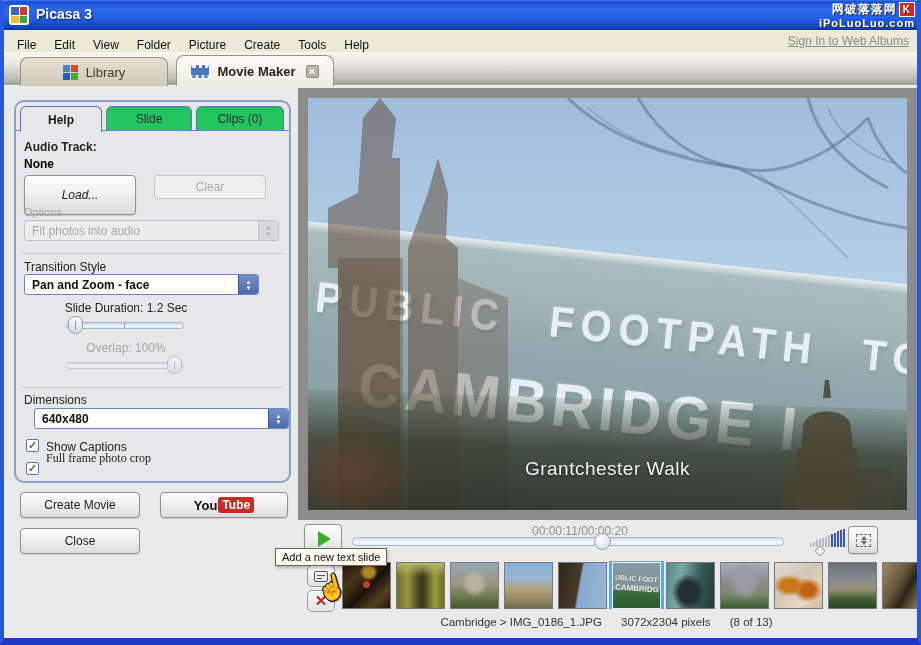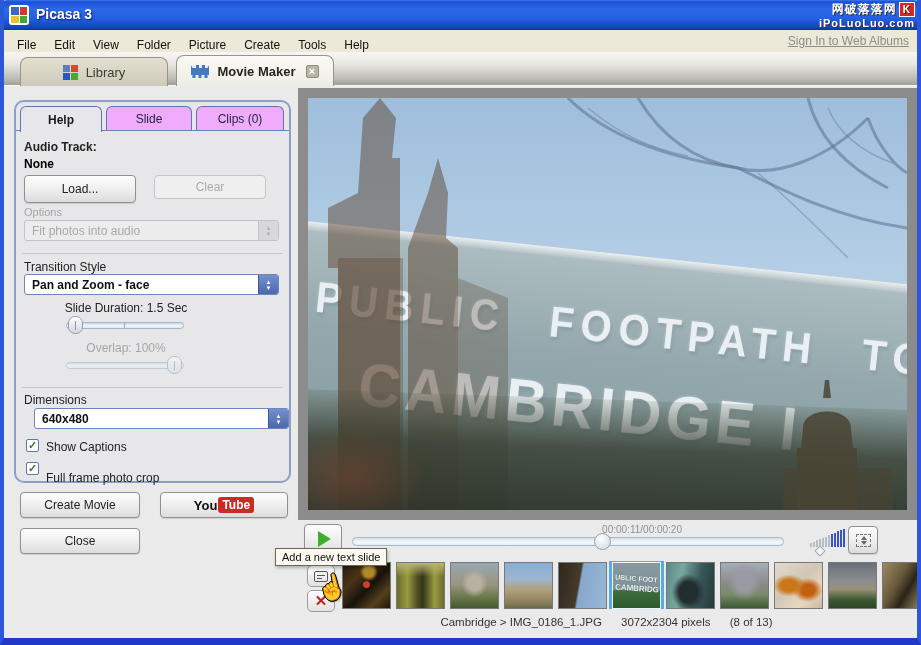--- a/index.html
+++ b/index.html
@@ -46,21 +46,21 @@
   .lib-icon i:nth-child(3){background:#2858C8;} .lib-icon i:nth-child(4){background:#48A830;}
   .film-icon { width:18px; height:13px; background:#4878C0; border-radius:2px;
     border-top:3px dotted #E8F0FA; border-bottom:3px dotted #E8F0FA; }
   .tab-close { width:13px; height:13px; background:#B8B4A8; border:1px solid #8E8A7E; color:#fff;
     font-size:11px; line-height:10px; text-align:center; border-radius:2px; margin-left:2px; }
 
   
   .panel { position:absolute; left:10px; top:100px; width:277px; height:383px;
     border:2px solid #8E9EC8; border-radius:10px; background:#E7E7E9; }
   .ptab { position:absolute; top:4px; height:24px; border:1px solid #5E74B4; border-bottom:none;
-    border-radius:6px 6px 0 0; background:#f0abfc; display:flex; align-items:center; justify-content:center;
+    border-radius:6px 6px 0 0; background:#22c55e; display:flex; align-items:center; justify-content:center;
     font-size:12px; color:#22283C; }
   .ptab.active { background:#E7E7E9; height:26px; z-index:2; font-weight:bold; color:#1A1A1A; }
   .ptabline { position:absolute; left:0; top:28px; width:100%; height:1px; background:#6E82BC; z-index:1; }
   .plabel { position:absolute; font-size:12px; color:#222; }
   .plabel.bold { font-weight:bold; }
   .plabel.dim { color:#A6A6A6; font-size:11px; }
   .pvalue-green { position:absolute; font-size:12px; font-weight:bold; color:#000000; }
   .btn { position:absolute; border:1px solid #909090; border-radius:4px; text-align:center;
     background:linear-gradient(180deg,#FDFDFD 0%,#EFEFEF 50%,#DCDCDC 100%); font-size:12px; color:#222;
     display:flex; align-items:center; justify-content:center; box-shadow:0 1px 1px rgba(0,0,0,.12); }
@@ -114,22 +114,22 @@
     color:#F2F2F2; text-shadow:0 1px 3px rgba(0,0,0,.6); letter-spacing:.5px; }
 
   
   .play-btn { position:absolute; left:300px; top:524px; width:38px; height:30px; }
   .play-tri { width:0; height:0; border-left:13px solid #3FAE2F; border-top:8px solid transparent;
     border-bottom:8px solid transparent; margin-left:3px; }
   .timeline { position:absolute; left:348px; top:537px; width:432px; height:9px; border-radius:5px;
     border:1px solid #A8B6C6; background:linear-gradient(180deg,#D4E0EE,#F4F8FC 60%,#E4EDF6); }
   .timeline-thumb { position:absolute; left:590px; top:533px; width:17px; height:17px; border-radius:50%;
     border:1px solid #98A0AC; background:radial-gradient(circle at 40% 35%,#FFFFFF,#DDE2E8 70%,#C8CED6); }
-  .time-label { position:absolute; left:528px; top:524px; width:150px; text-align:right;
-    font-size:10px; color:#909090; }
+  .time-label { position:absolute; left:528px; top:524px; width:150px; text-align:left;
+    font-size:12px; color:#909090; }
   .volume { position:absolute; left:806px; top:527px; width:38px; height:20px; display:flex;
     align-items:flex-end; gap:1px; }
   .volume i { display:block; width:2px; }
   .vol-marker { position:absolute; left:812px; top:547px; width:8px; height:8px; border:1px solid #A0A8B0;
     background:#F2F5F8; transform:rotate(45deg); border-radius:1px; }
   .fs-btn { position:absolute; left:844px; top:526px; width:30px; height:28px; }
   .fs-inner { width:15px; height:13px; border:1px dashed #777; position:relative; }
   .fs-inner::before { content:""; position:absolute; left:4px; top:1px; border-left:3px solid transparent;
     border-right:3px solid transparent; border-bottom:4px solid #666; }
   .fs-inner::after { content:""; position:absolute; left:4px; bottom:1px; border-left:3px solid transparent;
@@ -227,40 +227,40 @@
         <i></i>
         <i></i>
       </span>
     <span>Library</span>
   </div>
 
   <div class="panel">
     <div class="ptabline"></div>
     <div class="plabel bold" style="left:8px; top:38px;">Audio Track:</div>
     <div class="pvalue-green" style="left:8px; top:55px;">None</div>
-    <div class="btn" style="left:8px; top:73px; width:112px; height:28px;">Load...</div>
+    <div class="btn" style="left:8px; top:73px; width:112px; height:40px;font-style:italic;">Load...</div>
     <div class="btn disabled" style="left:138px; top:73px; width:112px; height:24px;">Clear</div>
     <div class="plabel dim" style="left:8px; top:104px;">Options</div>
     <div class="select disabled" style="left:8px; top:118px; width:255px;">
       <span class="txt">Fit photos into audio</span>
       <span class="stepper">
           <span>▲</span>
           <span>▼</span>
         </span>
     </div>
     <div class="divider" style="left:6px; top:151px; width:261px;"></div>
     <div class="plabel" style="left:8px; top:158px;">Transition Style</div>
-    <div class="select" style="left:8px; top:172px; width:255px;">
+    <div class="select" style="left:8px; top:172px; width:235px;">
       <span class="txt">Pan and Zoom - face</span>
       <span class="stepper">
           <span>▲</span>
           <span>▼</span>
         </span>
     </div>
-    <div class="plabel" style="left:30px; top:199px; width:160px; text-align:center;">Slide Duration: 1.5 Sec</div>
+    <div class="plabel" style="left:30px; top:199px; width:160px; text-align:center;">Slide Duration: 1.2 Sec</div>
     <div class="slider" style="left:50px; top:214px;">
       <span class="track"></span>
       <span class="tick"></span>
       <span class="thumb" style="left:2px;"></span>
     </div>
     <div class="plabel dim" style="left:30px; top:239px; width:160px; text-align:center; font-size:12px;">Overlap: 100%</div>
     <div class="slider disabled" style="left:50px; top:254px;">
       <span class="track"></span>
       <span class="thumb" style="left:101px;"></span>
     </div>
@@ -269,21 +269,21 @@
     <div class="select" style="left:18px; top:306px; width:255px;">
       <span class="txt">640x480</span>
       <span class="stepper">
           <span>▲</span>
           <span>▼</span>
         </span>
     </div>
     <div class="checkbox" style="left:10px; top:337px;">✓</div>
     <div class="plabel" style="left:30px; top:338px;">Show Captions</div>
     <div class="checkbox" style="left:10px; top:360px;">✓</div>
-    <div class="plabel" style="left:30px; top:369px;">Full frame photo crop</div>
+    <div class="plabel" style="left:30px; top:349px;font-family:Liberation Serif, serif;">Full frame photo crop</div>
   <div class="ptab active" style="left: 4px; width: 82px;">Help</div>
       <div class="ptab" style="left: 90px; width: 86px;">Slide</div>
       <div class="ptab" style="left: 180px; width: 88px;">Clips (0)</div>
     </div>
 
   <div class="btn" style="left:16px; top:492px; width:120px; height:26px;">Create Movie</div>
   <div class="btn" style="left:156px; top:492px; width:128px; height:26px;">
     <span class="yt-you">You</span>
       <span class="yt-tube">Tube</span>
   </div>
@@ -322,20 +322,21 @@
       <div class="bottom-band"></div>
       <svg class="overlay-svg" style="left:455px; top:270px;" width="130" height="142" viewBox="0 0 130 142">
         <g fill="#4A4434" fill-opacity="0.85">
           <path d="M60 30 L62 12 L66 12 L68 30 Z"></path>
           <path d="M40 60 C40 38 88 38 88 60 L90 80 L38 80 Z"></path>
           <rect x="34" y="80" width="60" height="62"></rect>
           <rect x="20" y="100" width="110" height="42" fill-opacity="0.6"></rect>
         </g>
       </svg>
       <div class="red-blur"></div>
+      <div class="caption">Grantchester Walk</div>
     </div>
   </div>
 
   <div class="btn play-btn">
     <span class="play-tri"></span>
   </div>
   <div class="time-label">00:00:11/00:00:20</div>
   <div class="timeline"></div>
   <div class="timeline-thumb"></div>
   <div class="volume">

